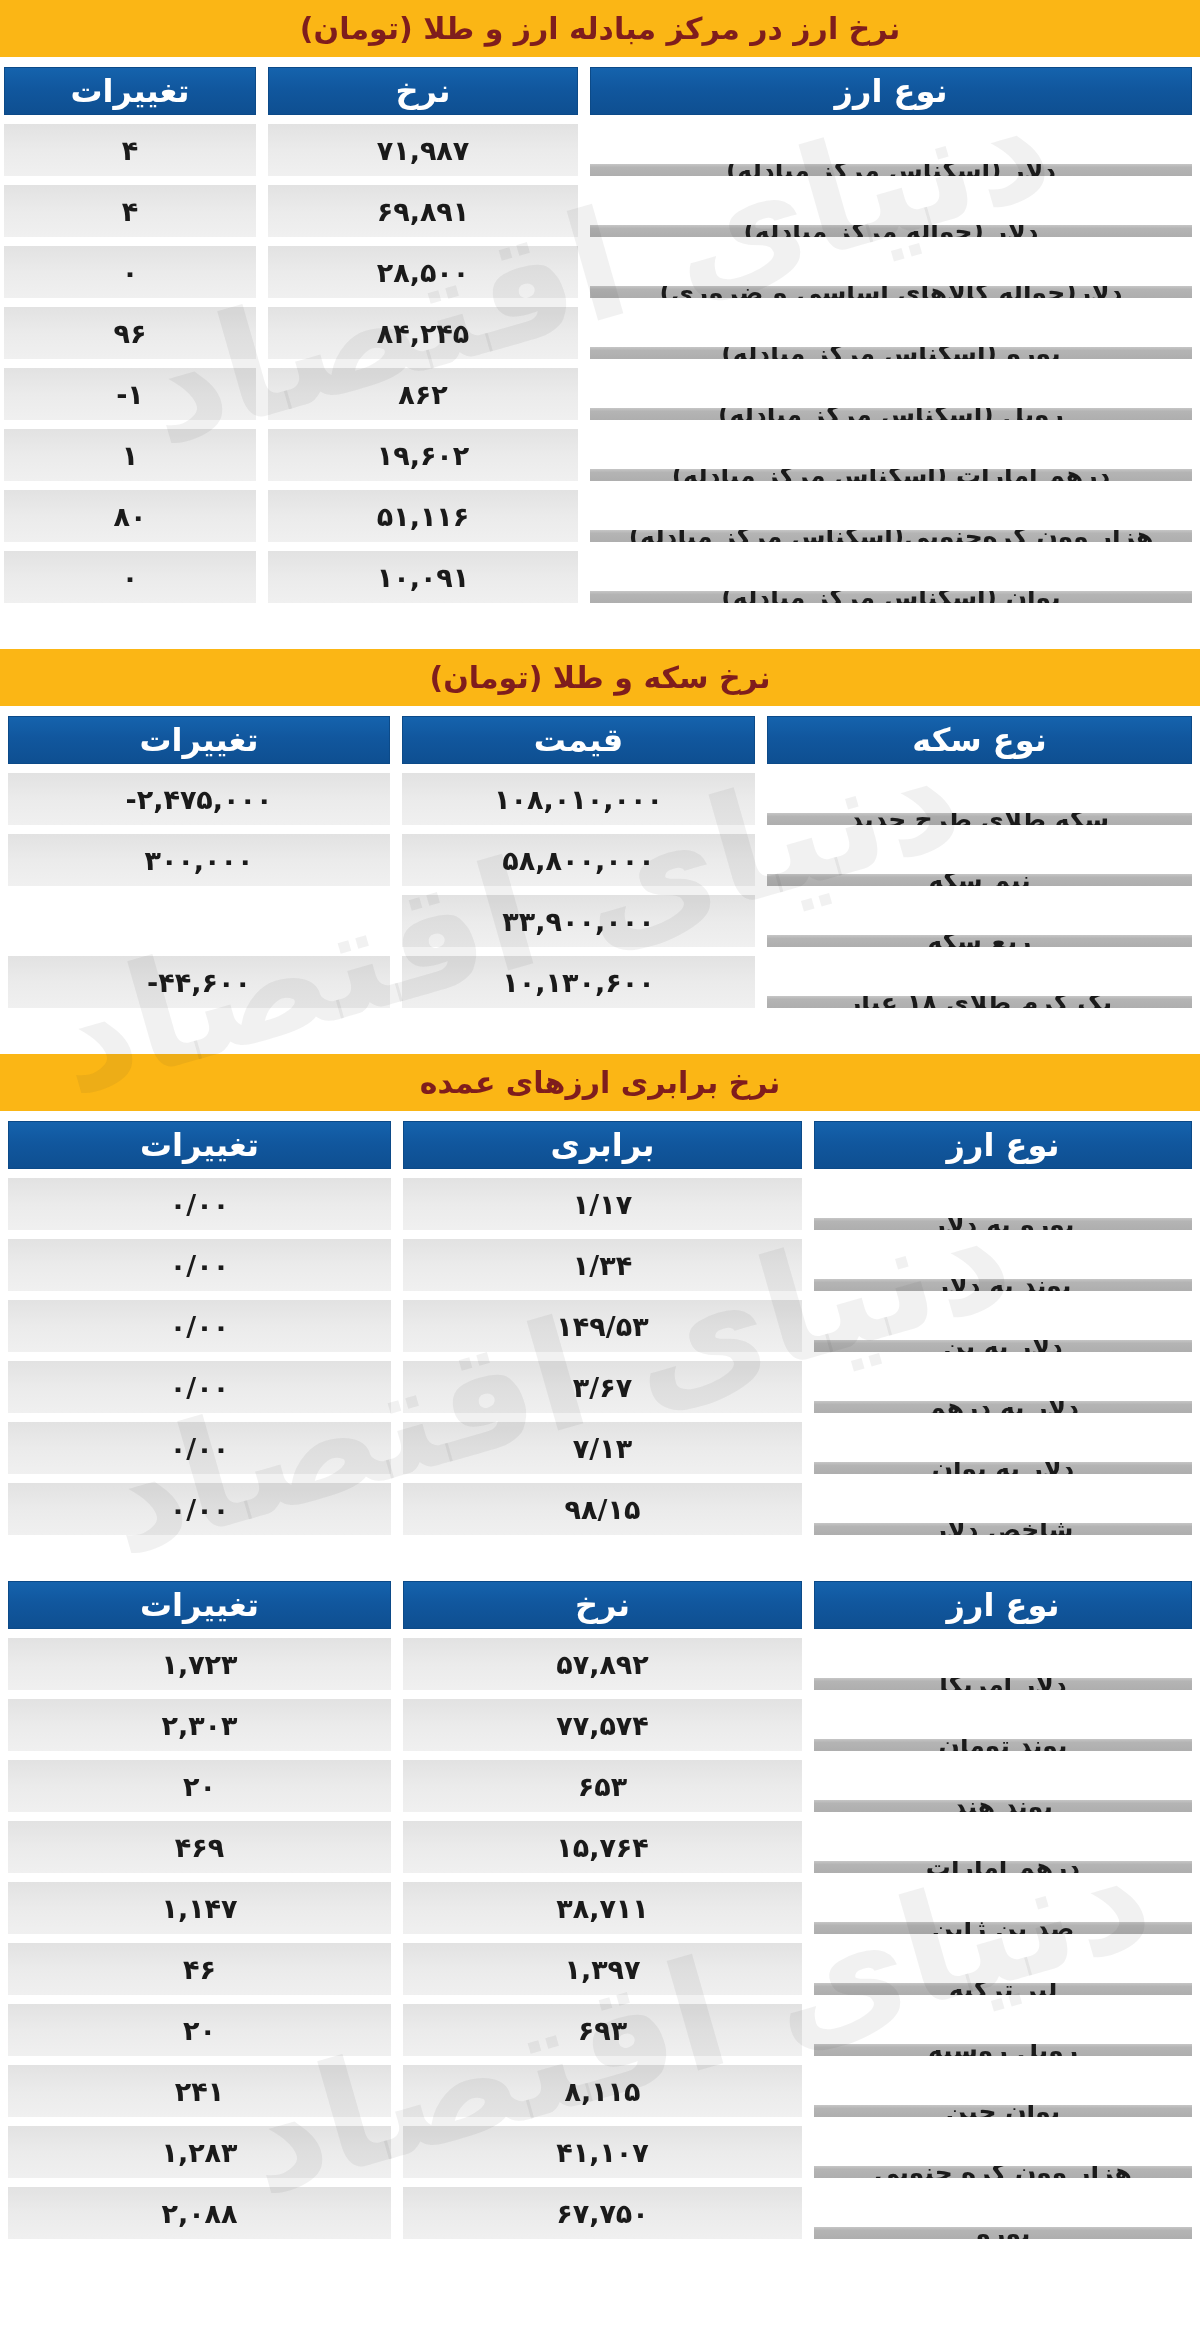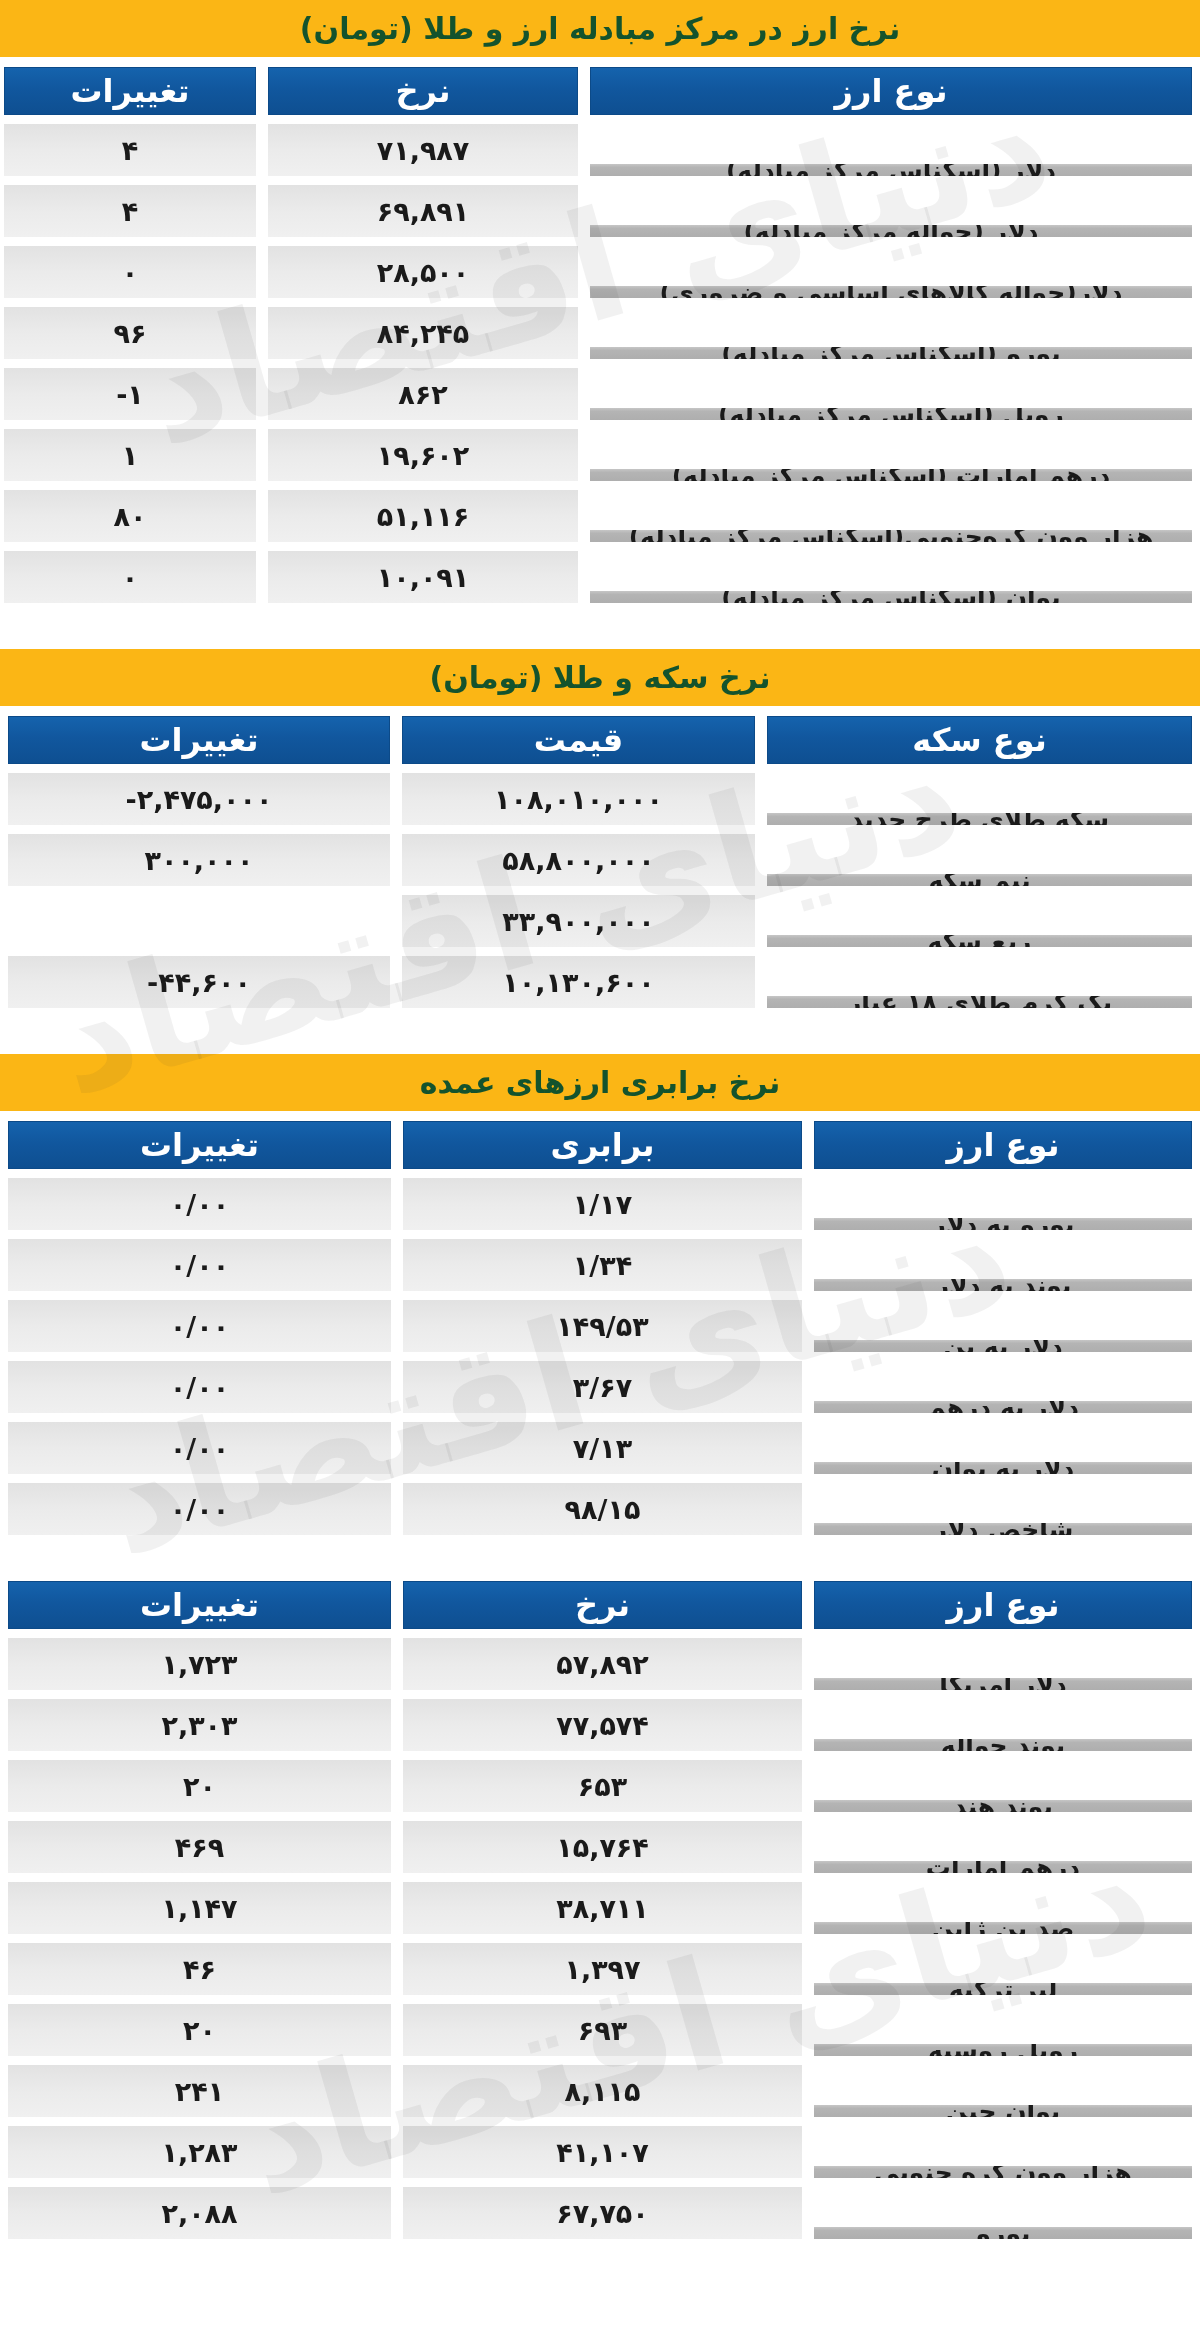--- a/index.html
+++ b/index.html
@@ -13,21 +13,21 @@
   .page { position: relative; width: 1200px; height: 2340px; overflow: hidden; }
 
   
   .title-bar {
     width: 1200px; height: 57px;
     background: #FBB615;
     display: flex; align-items: center; justify-content: center;
     margin-bottom: 10px;
   }
   .title-bar span {
-    font-size: 30px; font-weight: bold; color: #14532d;
+    font-size: 30px; font-weight: bold; color: #7f1d1d;
   }
 
   
   .grid3 {
     display: grid;
     column-gap: 12px;
     margin: 0 8px 9px 8px;
     direction: rtl;
   }
   .cols-t1  { grid-template-columns: 602px 310px 252px; }
@@ -221,21 +221,21 @@
       <div class="th">نرخ</div>
       <div class="th">تغییرات</div>
     </div>
     <div>
         <div class="grid3 cols-t34 row">
           <div class="cell name-cell">دلار آمریکا</div>
           <div class="cell value-cell">۵۷,۸۹۲</div>
           <div class="cell change-cell">۱,۷۲۳</div>
         </div>
         <div class="grid3 cols-t34 row">
-          <div class="cell name-cell">پوند حواله</div>
+          <div class="cell name-cell">پوند تومان</div>
           <div class="cell value-cell">۷۷,۵۷۴</div>
           <div class="cell change-cell">۲,۳۰۳</div>
         </div>
         <div class="grid3 cols-t34 row">
           <div class="cell name-cell">پوند هند</div>
           <div class="cell value-cell">۶۵۳</div>
           <div class="cell change-cell">۲۰</div>
         </div>
         <div class="grid3 cols-t34 row">
           <div class="cell name-cell">درهم امارات</div>

